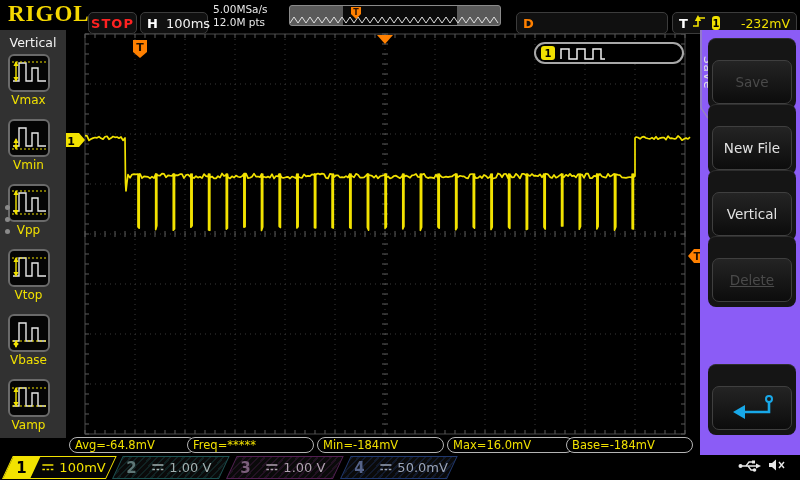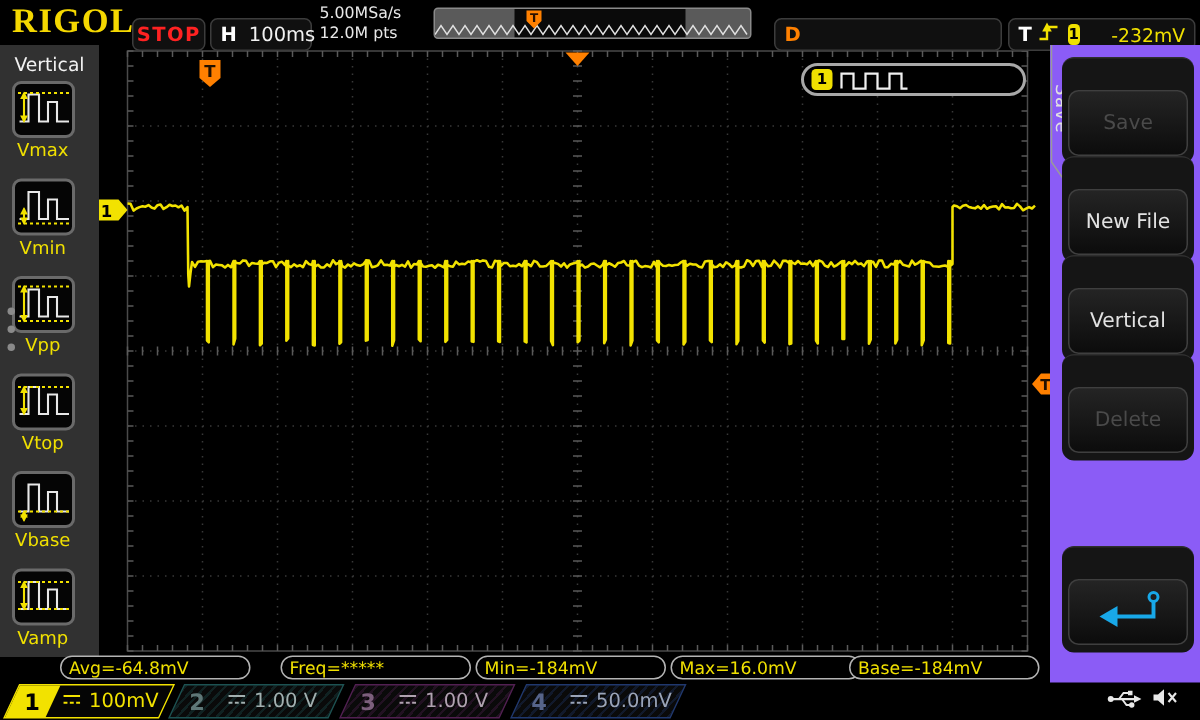--- a/index.html
+++ b/index.html
@@ -539,36 +539,36 @@
         </div>
         <div class="rm-slot" style="top: 74px;"></div>
         <div class="rm-btn" style="top: 96px;">
           <span>New File</span>
         </div>
         <div class="rm-slot" style="top: 140px;"></div>
         <div class="rm-btn" style="top: 162px;">
           <span>Vertical</span>
         </div>
         <div class="rm-slot" style="top: 206px;"></div>
-        <div class="rm-btn disabled" style="top: 228px;">
+        <div class="rm-btn disabled" style="top: 228px; text-decoration: underline;">
           <span>Delete</span>
         </div>
         <div class="rm-slot" style="top: 334px;"></div>
         <div class="rm-btn" style="top: 356px;">
           <span><svg width="50" height="28" viewBox="0 0 50 28">
               <circle cx="42" cy="6" r="3" fill="none" stroke="#18a8e8" stroke-width="2"></circle>
               <path d="M42,9 V19 H16" fill="none" stroke="#18a8e8" stroke-width="2.6"></path>
               <polygon points="6,19 18,12 18,26" fill="#18a8e8"></polygon>
             </svg></span>
         </div>
       </div>
   </div>
 
   <div>
-      <div class="meas-box" style="left: 40px;">Avg=-64.8mV</div>
+      <div class="meas-box" style="left: 69px;">Avg=-64.8mV</div>
       <div class="meas-box" style="left: 187px;">Freq=*****</div>
       <div class="meas-box" style="left: 317px;">Min=-184mV</div>
       <div class="meas-box" style="left: 447px;">Max=16.0mV</div>
       <div class="meas-box" style="left: 566px;">Base=-184mV</div>
     </div>
 
   <div>
       <div class="ch" style="left: 2px; width: 104px; border: 1px solid rgb(242, 226, 0); background: rgb(5, 5, 5);">
         <div class="chip" style="color: rgb(0, 0, 0); background: rgb(242, 226, 0);">
           <span class="unskew">1</span>

